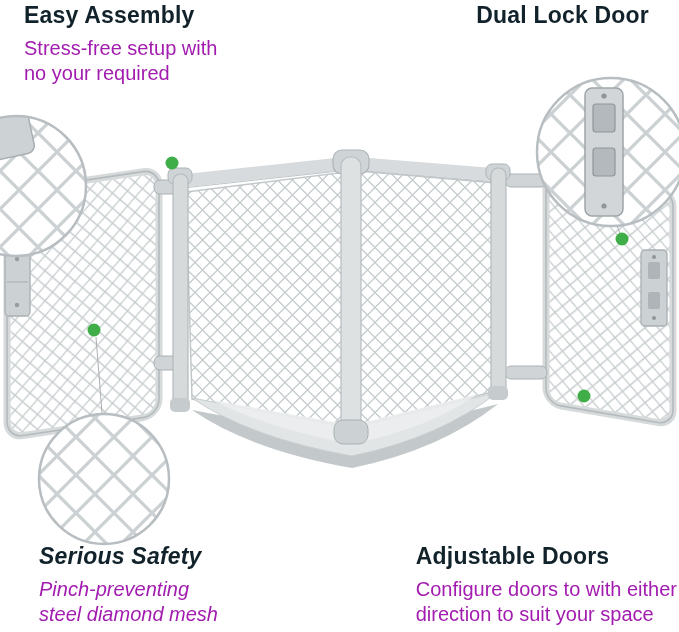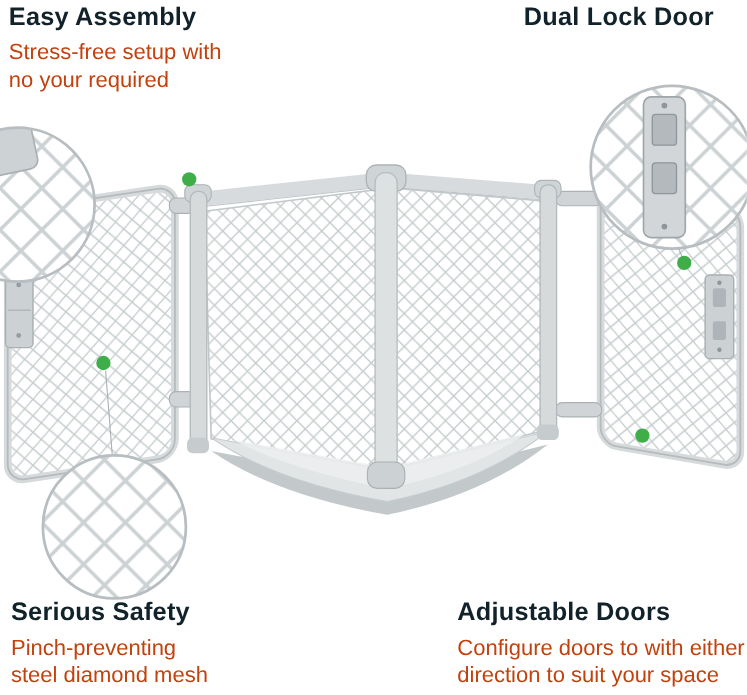--- a/index.html
+++ b/index.html
@@ -1,25 +1,25 @@
 <!DOCTYPE html>
 <html><head>
 <meta charset="utf-8">
 <style>
   html,body{margin:0;padding:0;background:#fff;}
   .canvas{
     position:relative;width:679px;height:632px;background:#ffffff;
     font-family:"Liberation Sans",sans-serif;overflow:hidden;
   }
-  .feature{position:absolute;}
+  .feature{position:absolute;margin-left:16px;}
   .feature h2{margin:0;font-size:23px;font-weight:700;color:#11222b;letter-spacing:.2px;}
-  .feature p{margin:7px 0 0;font-size:20px;line-height:1.27;color:#c2410c;}
+  .feature p{margin:7px 0 0;font-size:20px;line-height:1.27;color:#a21caf;}
   .tl{left:8px;top:2px;}
   .tr{right:30px;top:2px;text-align:left;}
-  .bl{left:10px;top:543px;}
+  .bl{left:23px;top:543px;font-style:italic;}
   .br{right:2px;top:543px;text-align:left;}
   svg.scene{position:absolute;left:0;top:0;display:block;}
 </style>
 </head>
 <body>
 
 <div class="canvas">
 
   <svg class="scene" viewBox="0 0 679 632" width="679" height="632" aria-hidden="true">
     <defs>

